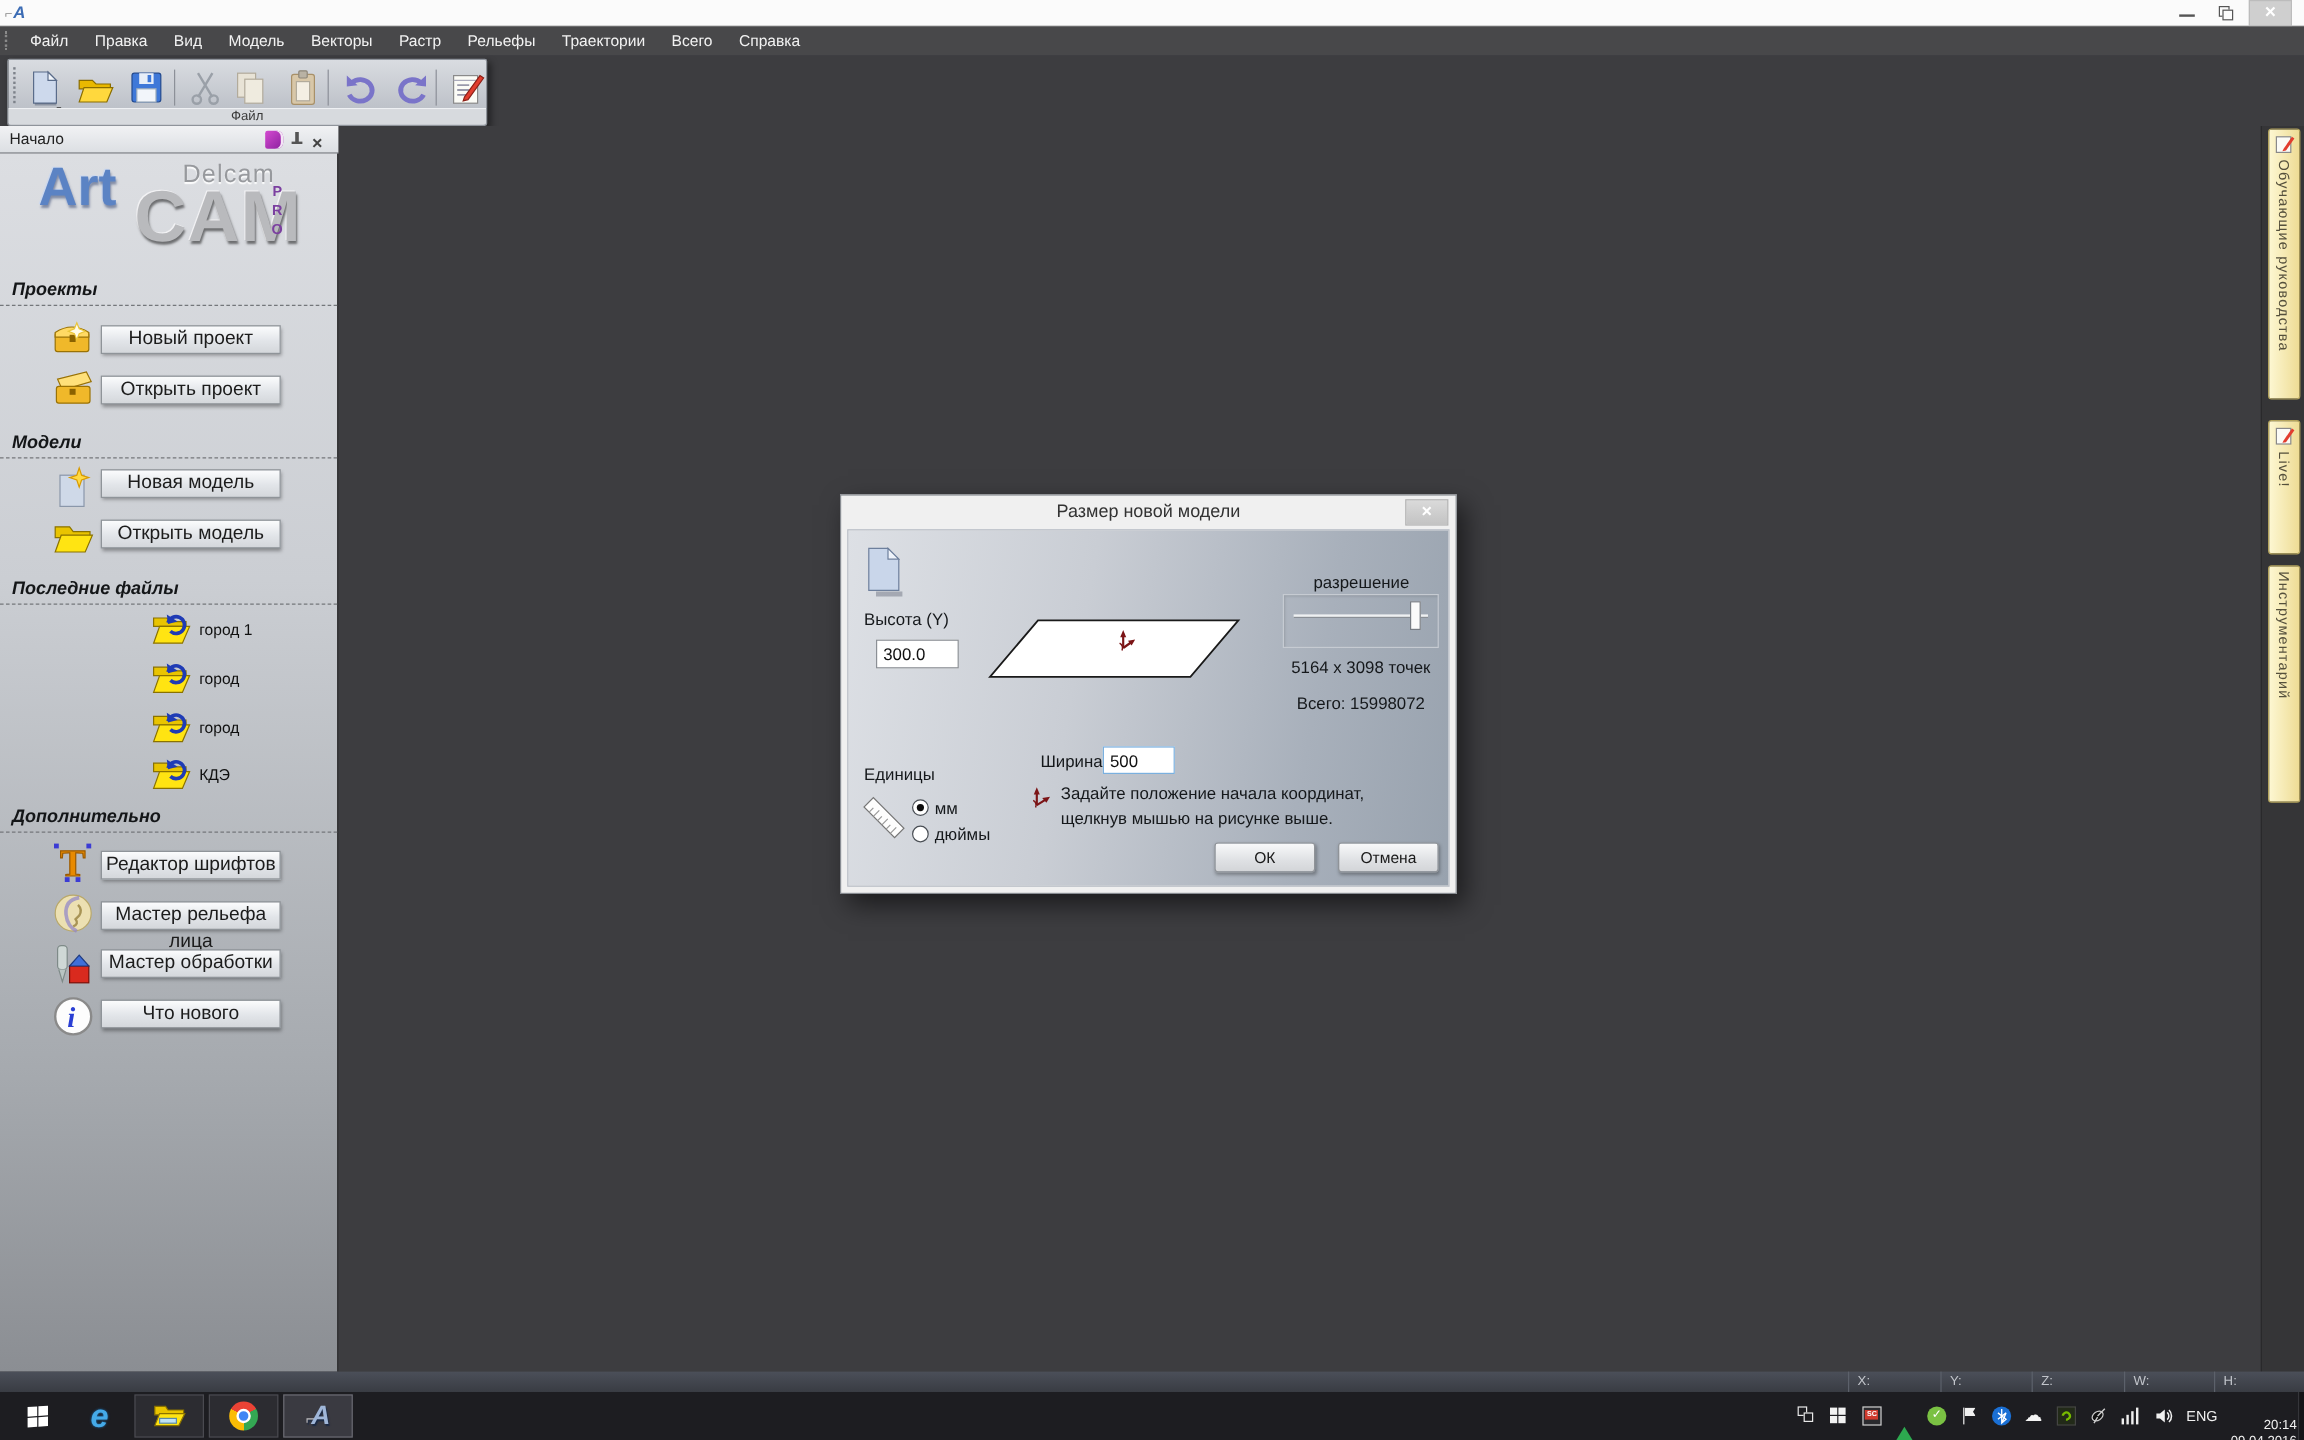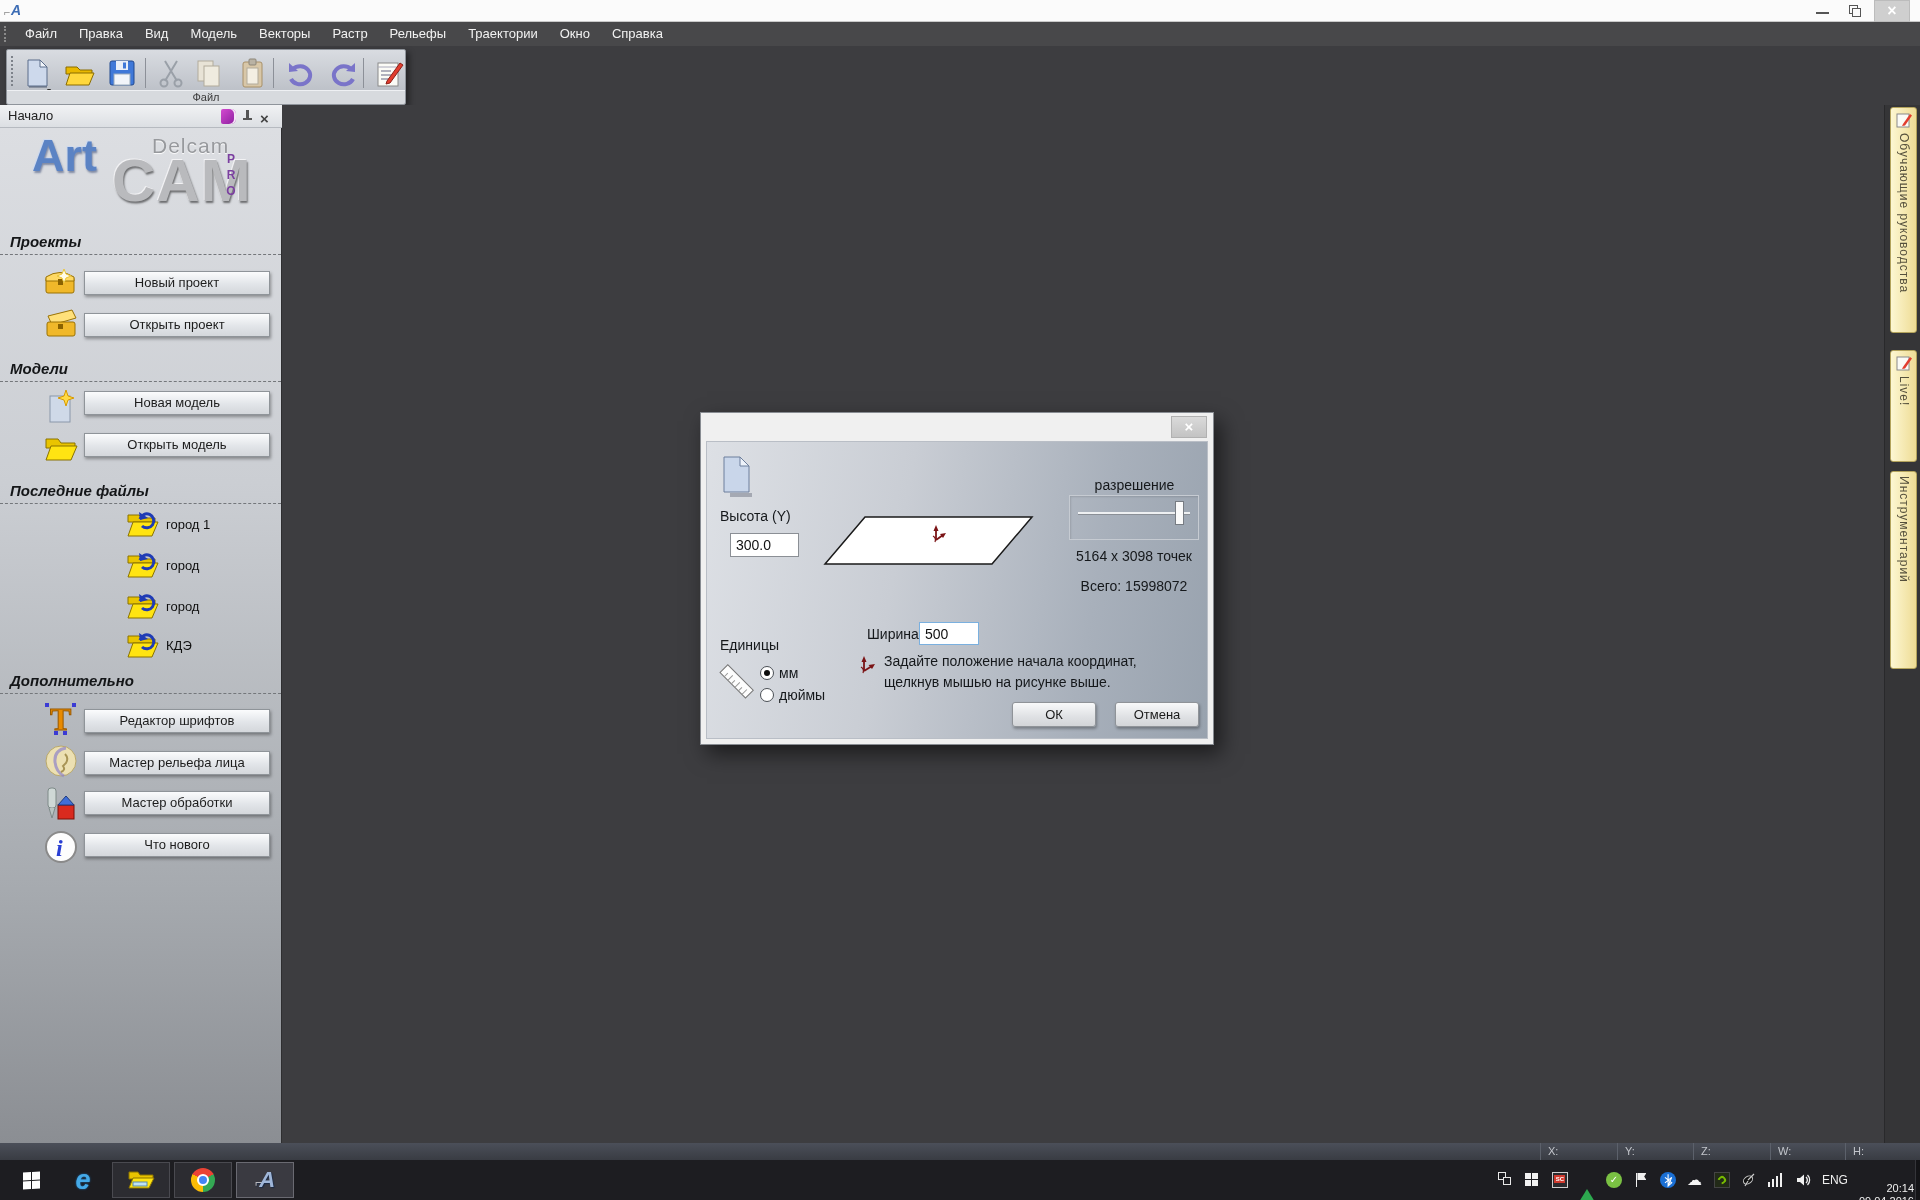--- a/index.html
+++ b/index.html
@@ -72,24 +72,24 @@
   .logo-art { position:absolute; left:32px; top:2px; font-size:45px; font-weight:bold;
               color:#5b83c4; text-shadow:1px 2px 2px rgba(20,40,90,.45), -1px -1px 0 #cdd9ee; }
   .logo-cam { position:absolute; left:112px; top:18px; font-size:60px; font-weight:bold;
               color:#b9babd; text-shadow:1px 2px 2px rgba(0,0,0,.5), -1px -1px 0 #f2f2f4; letter-spacing:1px; }
   .logo-pro { position:absolute; left:224px; top:24px; font-size:12px; font-weight:bold; color:#7b3fa0;
               writing-mode:vertical-rl; text-orientation:upright; letter-spacing:2px; }
 
   
   .sec-title { position:absolute; left:10px; font-size:15px; font-weight:bold; font-style:italic; color:#141618; }
   .dash { position:absolute; left:0; right:0; border-top:1px dashed #74777b; }
-  .sb-btn { position:absolute; left:84px; width:186px; height:24px;
+  .sb-btn { position:absolute; left:84px; width:150px; height:24px;
             background:linear-gradient(#fbfcfd,#e2e5e9 55%,#d4d7db);
             border:1px solid #8f9499; box-shadow:1px 2px 3px rgba(0,0,0,.35);
-            font-size:13px; color:#1c1c1c; text-align:center; line-height:22px;
+            font-size:16px; color:#1c1c1c; text-align:center; line-height:22px;
             font-family:"Liberation Sans", sans-serif; }
   .sb-ico { position:absolute; left:42px; width:38px; height:38px; }
   .file-ico { position:absolute; left:126px; width:36px; height:32px; }
   .file-label { position:absolute; left:166px; font-size:13px; color:#101010; }
 
   
   .rstrip { position:absolute; right:0; top:0; width:36px; height:1038px; background:#353537;
             border-left:1px solid #29292b; }
   .rtab { position:absolute; left:5px; width:27px; background:linear-gradient(90deg,#fdf7d2,#eedc95);
           border:1px solid #b3a35c; border-radius:3px; display:flex; flex-direction:column; align-items:center; }
@@ -196,21 +196,21 @@
 
 <div class="menubar">
   <span class="menu-item">Файл</span>
   <span class="menu-item">Правка</span>
   <span class="menu-item">Вид</span>
   <span class="menu-item">Модель</span>
   <span class="menu-item">Векторы</span>
   <span class="menu-item">Растр</span>
   <span class="menu-item">Рельефы</span>
   <span class="menu-item">Траектории</span>
-  <span class="menu-item">Окно</span>
+  <span class="menu-item">Всего</span>
   <span class="menu-item">Справка</span>
 </div>
 
 <div class="toolrow">
   <div class="toolpanel">
     <span class="tb-ico" style="left:14px">
       <svg width="32" height="32">
           <path d="M7 3 h12 l7 7 v19 h-19 z" fill="#cdd9ec" stroke="#5a6c8a"></path>
           <path d="M19 3 l7 7 h-7 z" fill="#f2f6fb" stroke="#5a6c8a"></path>
           <path d="M8 29 h18 v2 h-18 z" fill="#2a3a56" opacity=".35"></path>
@@ -447,20 +447,21 @@
       </span>
       <span class="vtext">Live!</span>
     </div>
     <div class="rtab" style="top:366px; height:198px">
       <span class="vtext">Инструментарий</span>
     </div>
   </div>
 </div>
 
 <div class="dialog">
+  <div class="dlg-title">Размер новой модели</div>
   <div class="dlg-close"></div>
   <div class="dlg-client">
 
     <span class="abs" style="left:11px; top:13px">
       <svg width="40" height="46">
           <path d="M6 2 h16 l9 9 v26 h-25 z" fill="#c9d6ea" stroke="#6d7f9c"></path>
           <path d="M22 2 l9 9 h-9 z" fill="#eef3fa" stroke="#6d7f9c"></path>
           <path d="M12 38 h22 v4 h-22 z" fill="#2a3347" opacity=".3"></path>
         </svg>
     </span>

